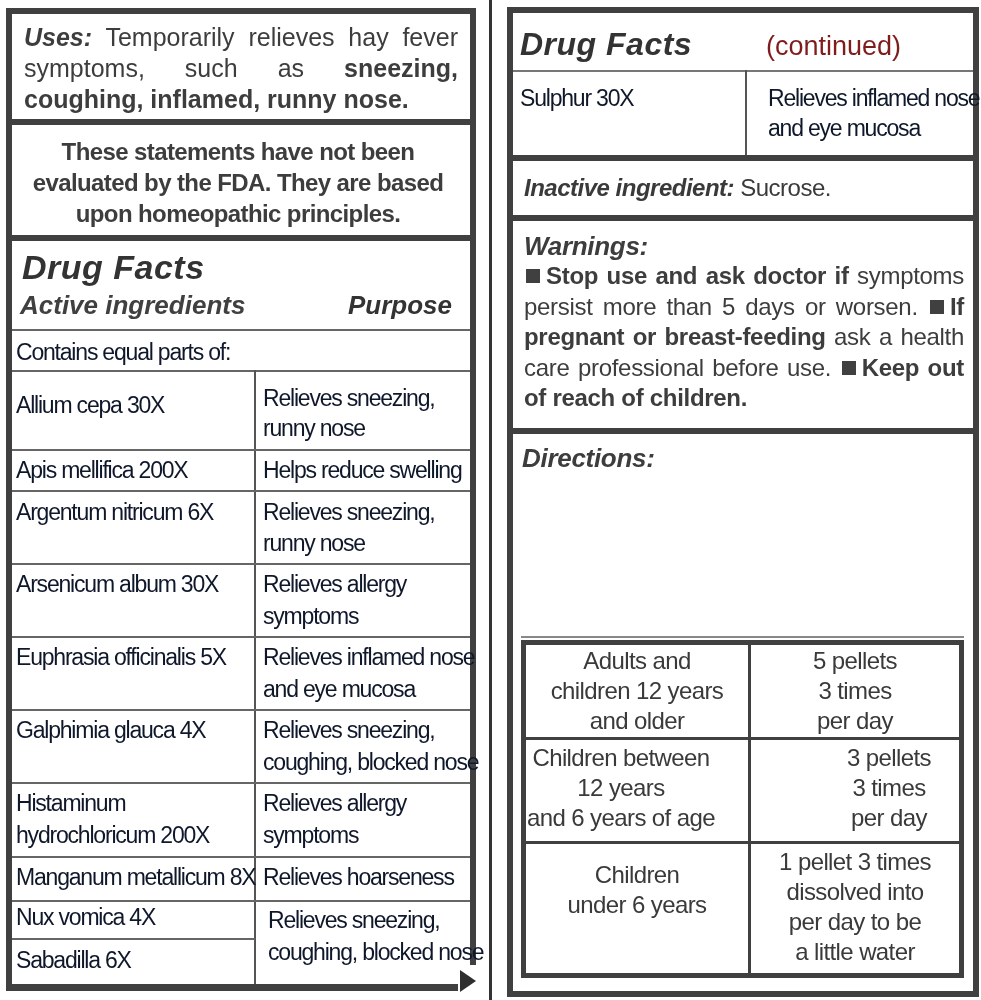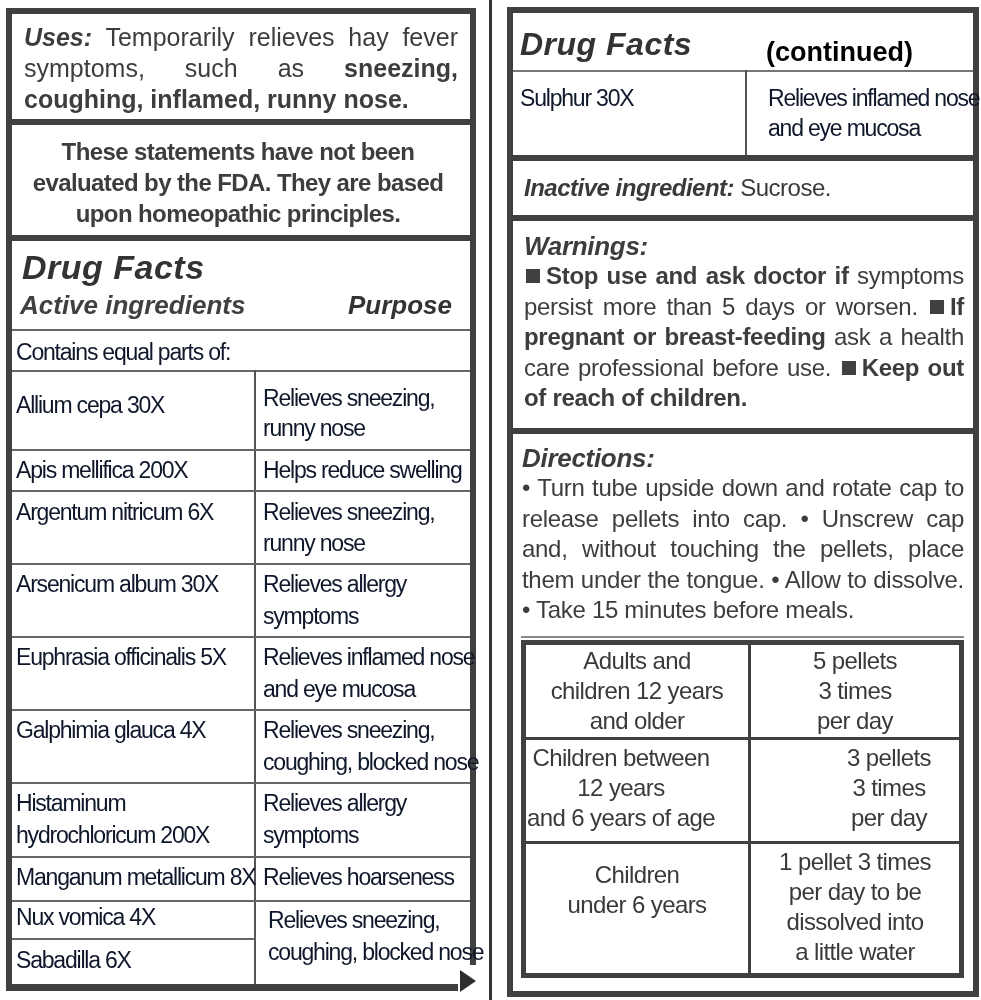--- a/index.html
+++ b/index.html
@@ -22,21 +22,21 @@
   .col-head-left { left:20px; top:290px; font-size:26px; font-weight:bold; font-style:italic; color:#404040; }
   .col-head-right { left:348px; top:290px; font-size:26px; font-weight:bold; font-style:italic; color:#333; }
 
   .cell { position:absolute; font-size:23px; line-height:30px; letter-spacing:-1.2px; color:#0f172a; white-space:nowrap; }
 
   #center-divider { left:489px; top:0; width:3px; height:1000px; background:#333; }
 
   
   #right-panel { left:507px; top:7px; width:472px; height:990px; }
   .rt-title { left:520px; top:26px; font-size:32px; font-weight:900; font-style:italic; color:#333; letter-spacing:0.5px; }
-  .rt-title-cont { left:766px; top:37px; font-size:27px; font-weight:bold; color:#000000; }
+  .rt-title-cont { left:766px; top:31px; font-size:27px; font-weight:normal; color:#7f1d1d; }
   .para { font-size:24px; line-height:30.5px; text-align:justify; text-align-last:left; letter-spacing:-0.3px; }
   .label-bi { font-weight:bold; font-style:italic; }
   .sq { display:inline-block; width:14px; height:14px; background:#404040; margin:0 6px 0 2px; vertical-align:1px; }
 
   .dose-table { left:521px; top:640px; width:443px; height:338px; border:5px solid #404040; }
   .dose-cell { position:absolute; text-align:center; font-size:24px; line-height:30px; letter-spacing:-0.6px; color:#3a3a3a;border-radius:20px; }
 </style>
 </head>
 <body>
 
@@ -132,21 +132,20 @@
 <div class="abs para ink" style="left:524px;top:231px;width:440px;">
   <div class="label-bi" style="font-size:26px;line-height:30px;">Warnings:</div>
   <span class="sq"></span><b>Stop use and ask doctor if</b><span> symptoms persist more than 5 days or worsen.</span>
   <span class="sq"></span><b>If pregnant or breast-feeding</b><span> ask a health care professional before use.</span>
   <span class="sq"></span><b>Keep out of reach of children.</b>
 </div>
 <div class="hline" style="left:513px;top:428px;width:460px;height:6px;"></div>
 
 <div class="abs para ink" style="left:522px;top:443px;width:442px;">
   <div class="label-bi" style="font-size:26px;line-height:30px;">Directions:</div>
-  <div>• Turn tube upside down and rotate cap to release pellets into cap. • Unscrew cap and, without touching the pellets, place them under the tongue. • Allow to dissolve. • Take 15 minutes before meals.</div>
 </div>
 <div class="hline" style="left:521px;top:636px;width:443px;height:2px;background:#888;"></div>
 
 <div class="abs dose-table"></div>
 <div class="vline" style="left:748px;top:640px;width:3px;height:338px;background:#404040;"></div>
 <div class="hline" style="left:521px;top:737px;width:443px;height:3px;"></div>
 <div class="hline" style="left:521px;top:841px;width:443px;height:3px;"></div>
 
 <div class="dose-cell" style="left:526px;top:646px;width:222px;">
   <div>Adults and</div>
@@ -169,16 +168,16 @@
   <div>3 times</div>
   <div>per day</div>
 </div>
 
 <div class="dose-cell" style="left:526px;top:860px;width:222px;">
   <div>Children</div>
   <div>under 6 years</div>
 </div>
 <div class="dose-cell" style="left:751px;top:847px;width:208px;">
   <div>1 pellet 3 times</div>
+  <div>dissolved into</div>
   <div>per day to be</div>
-  <div>dissolved into</div>
   <div>a little water</div>
 </div>
 
 </body></html>

